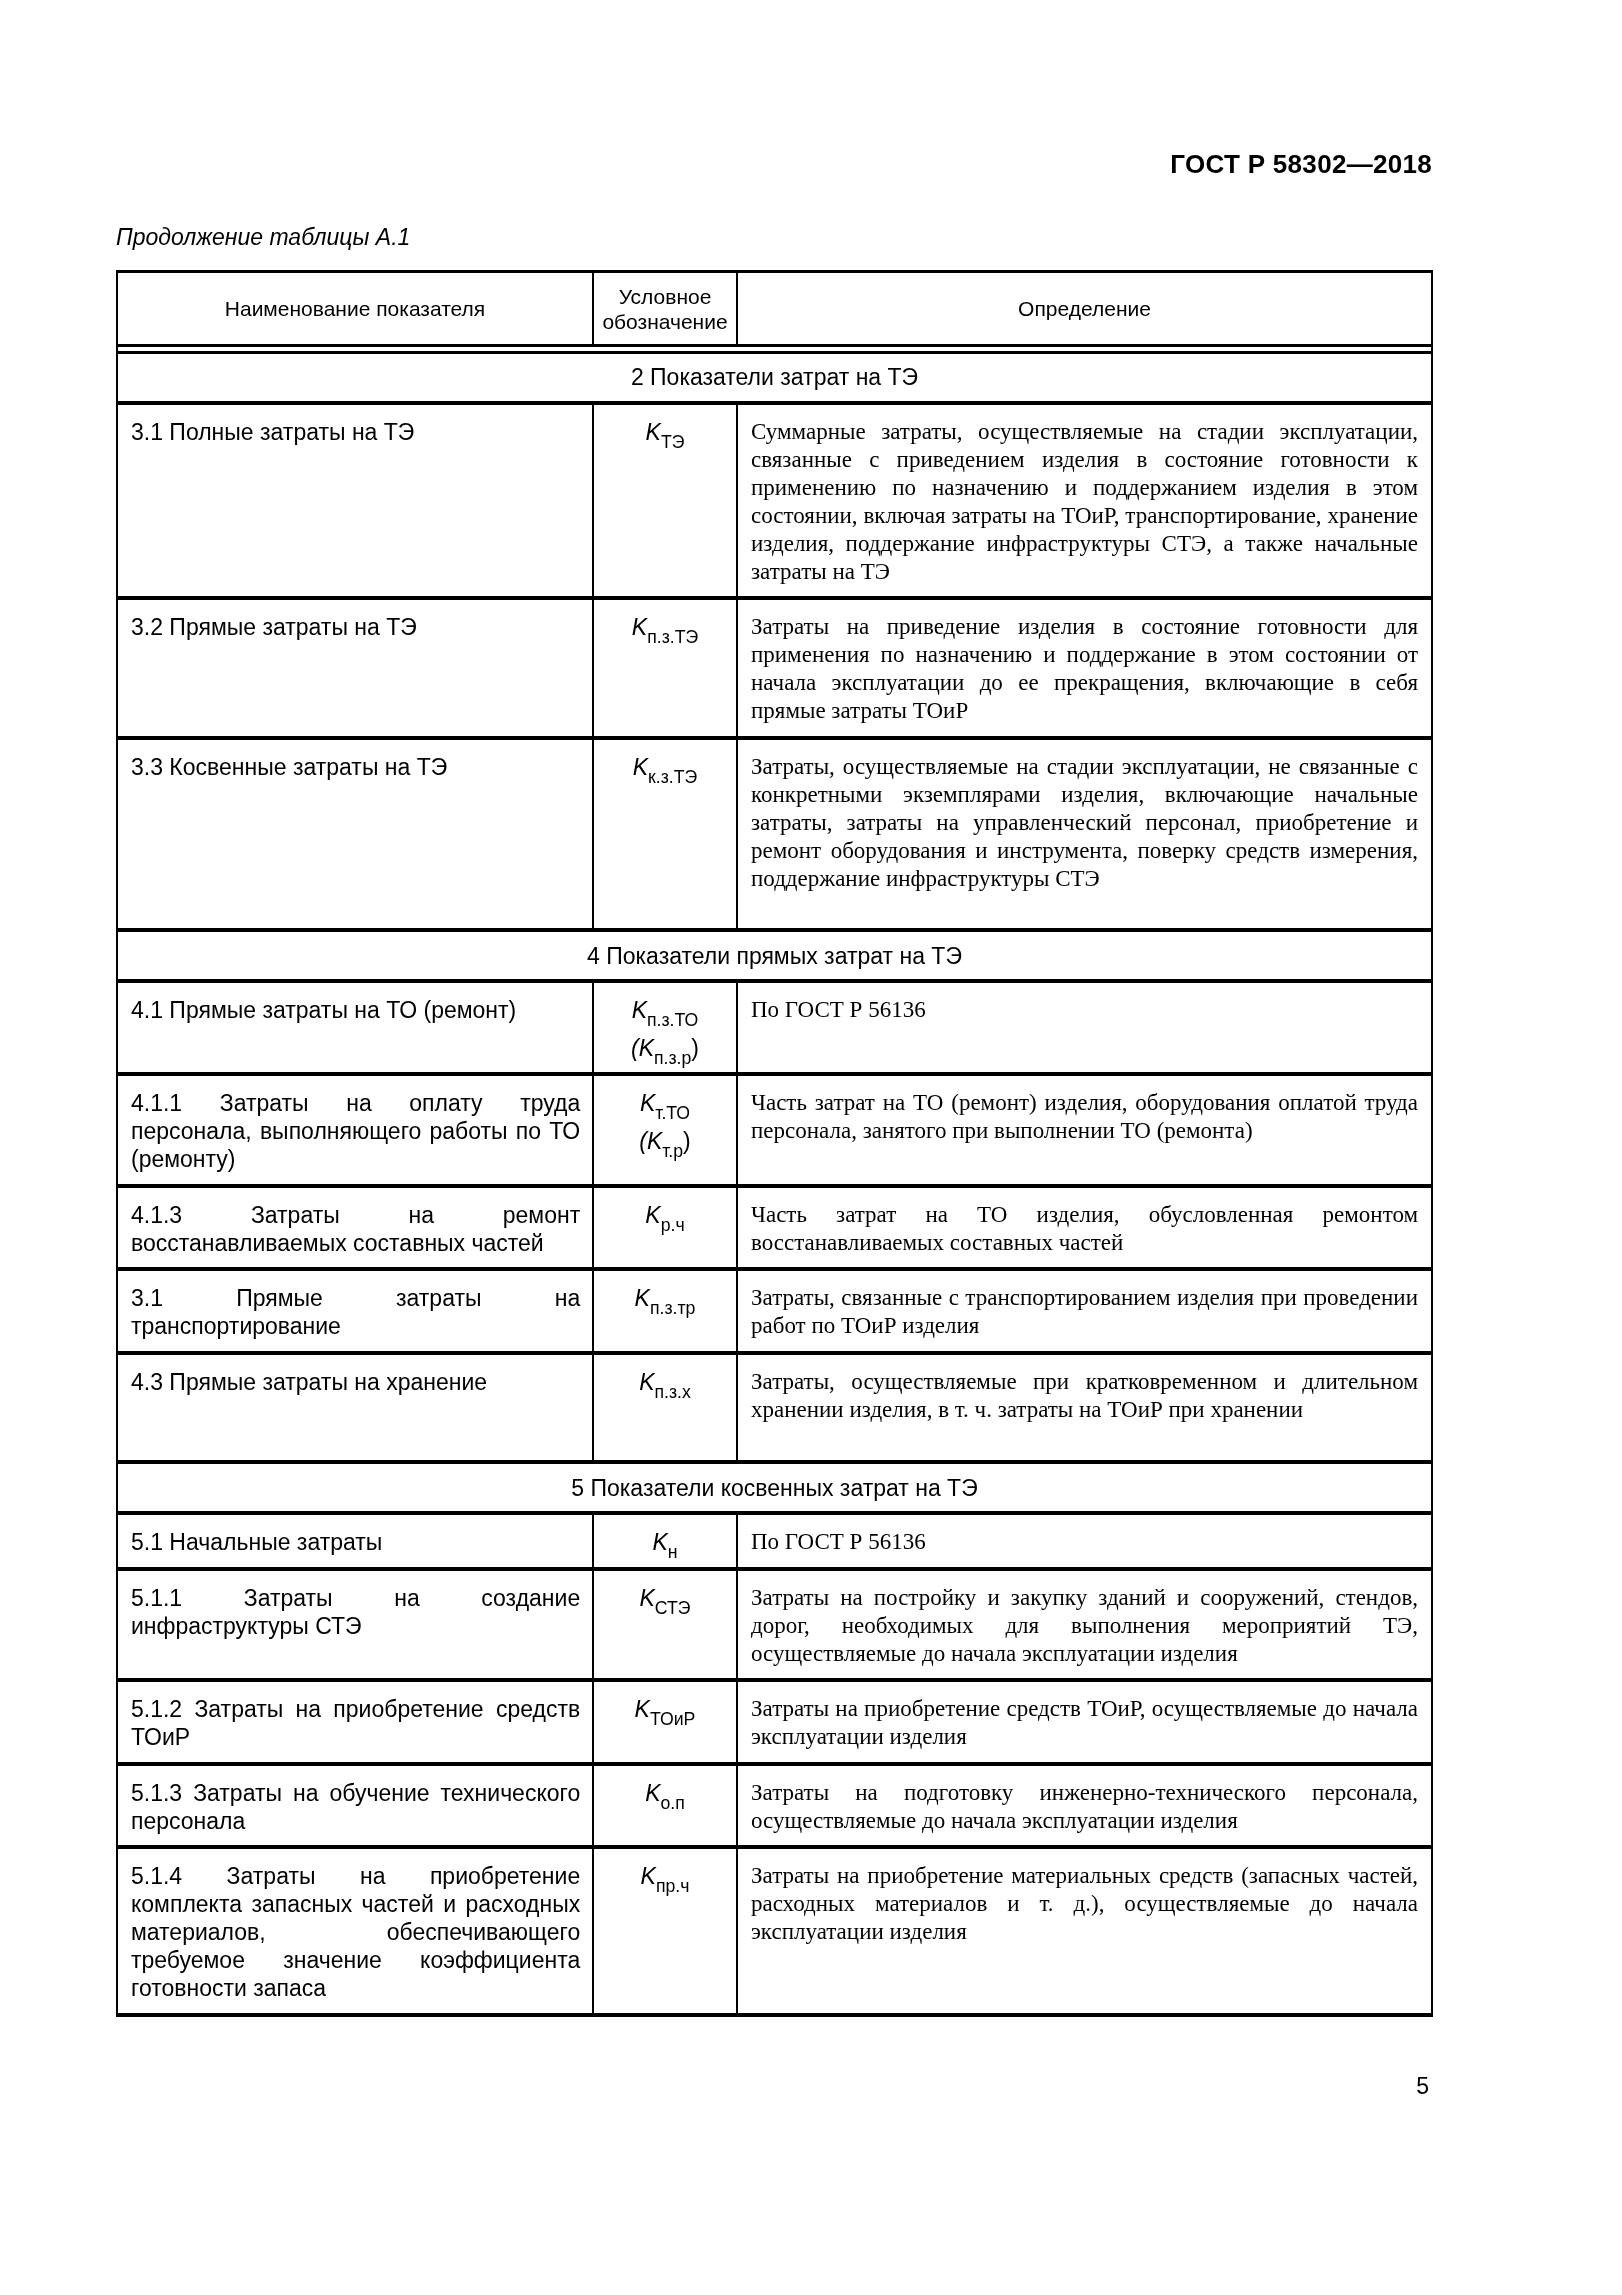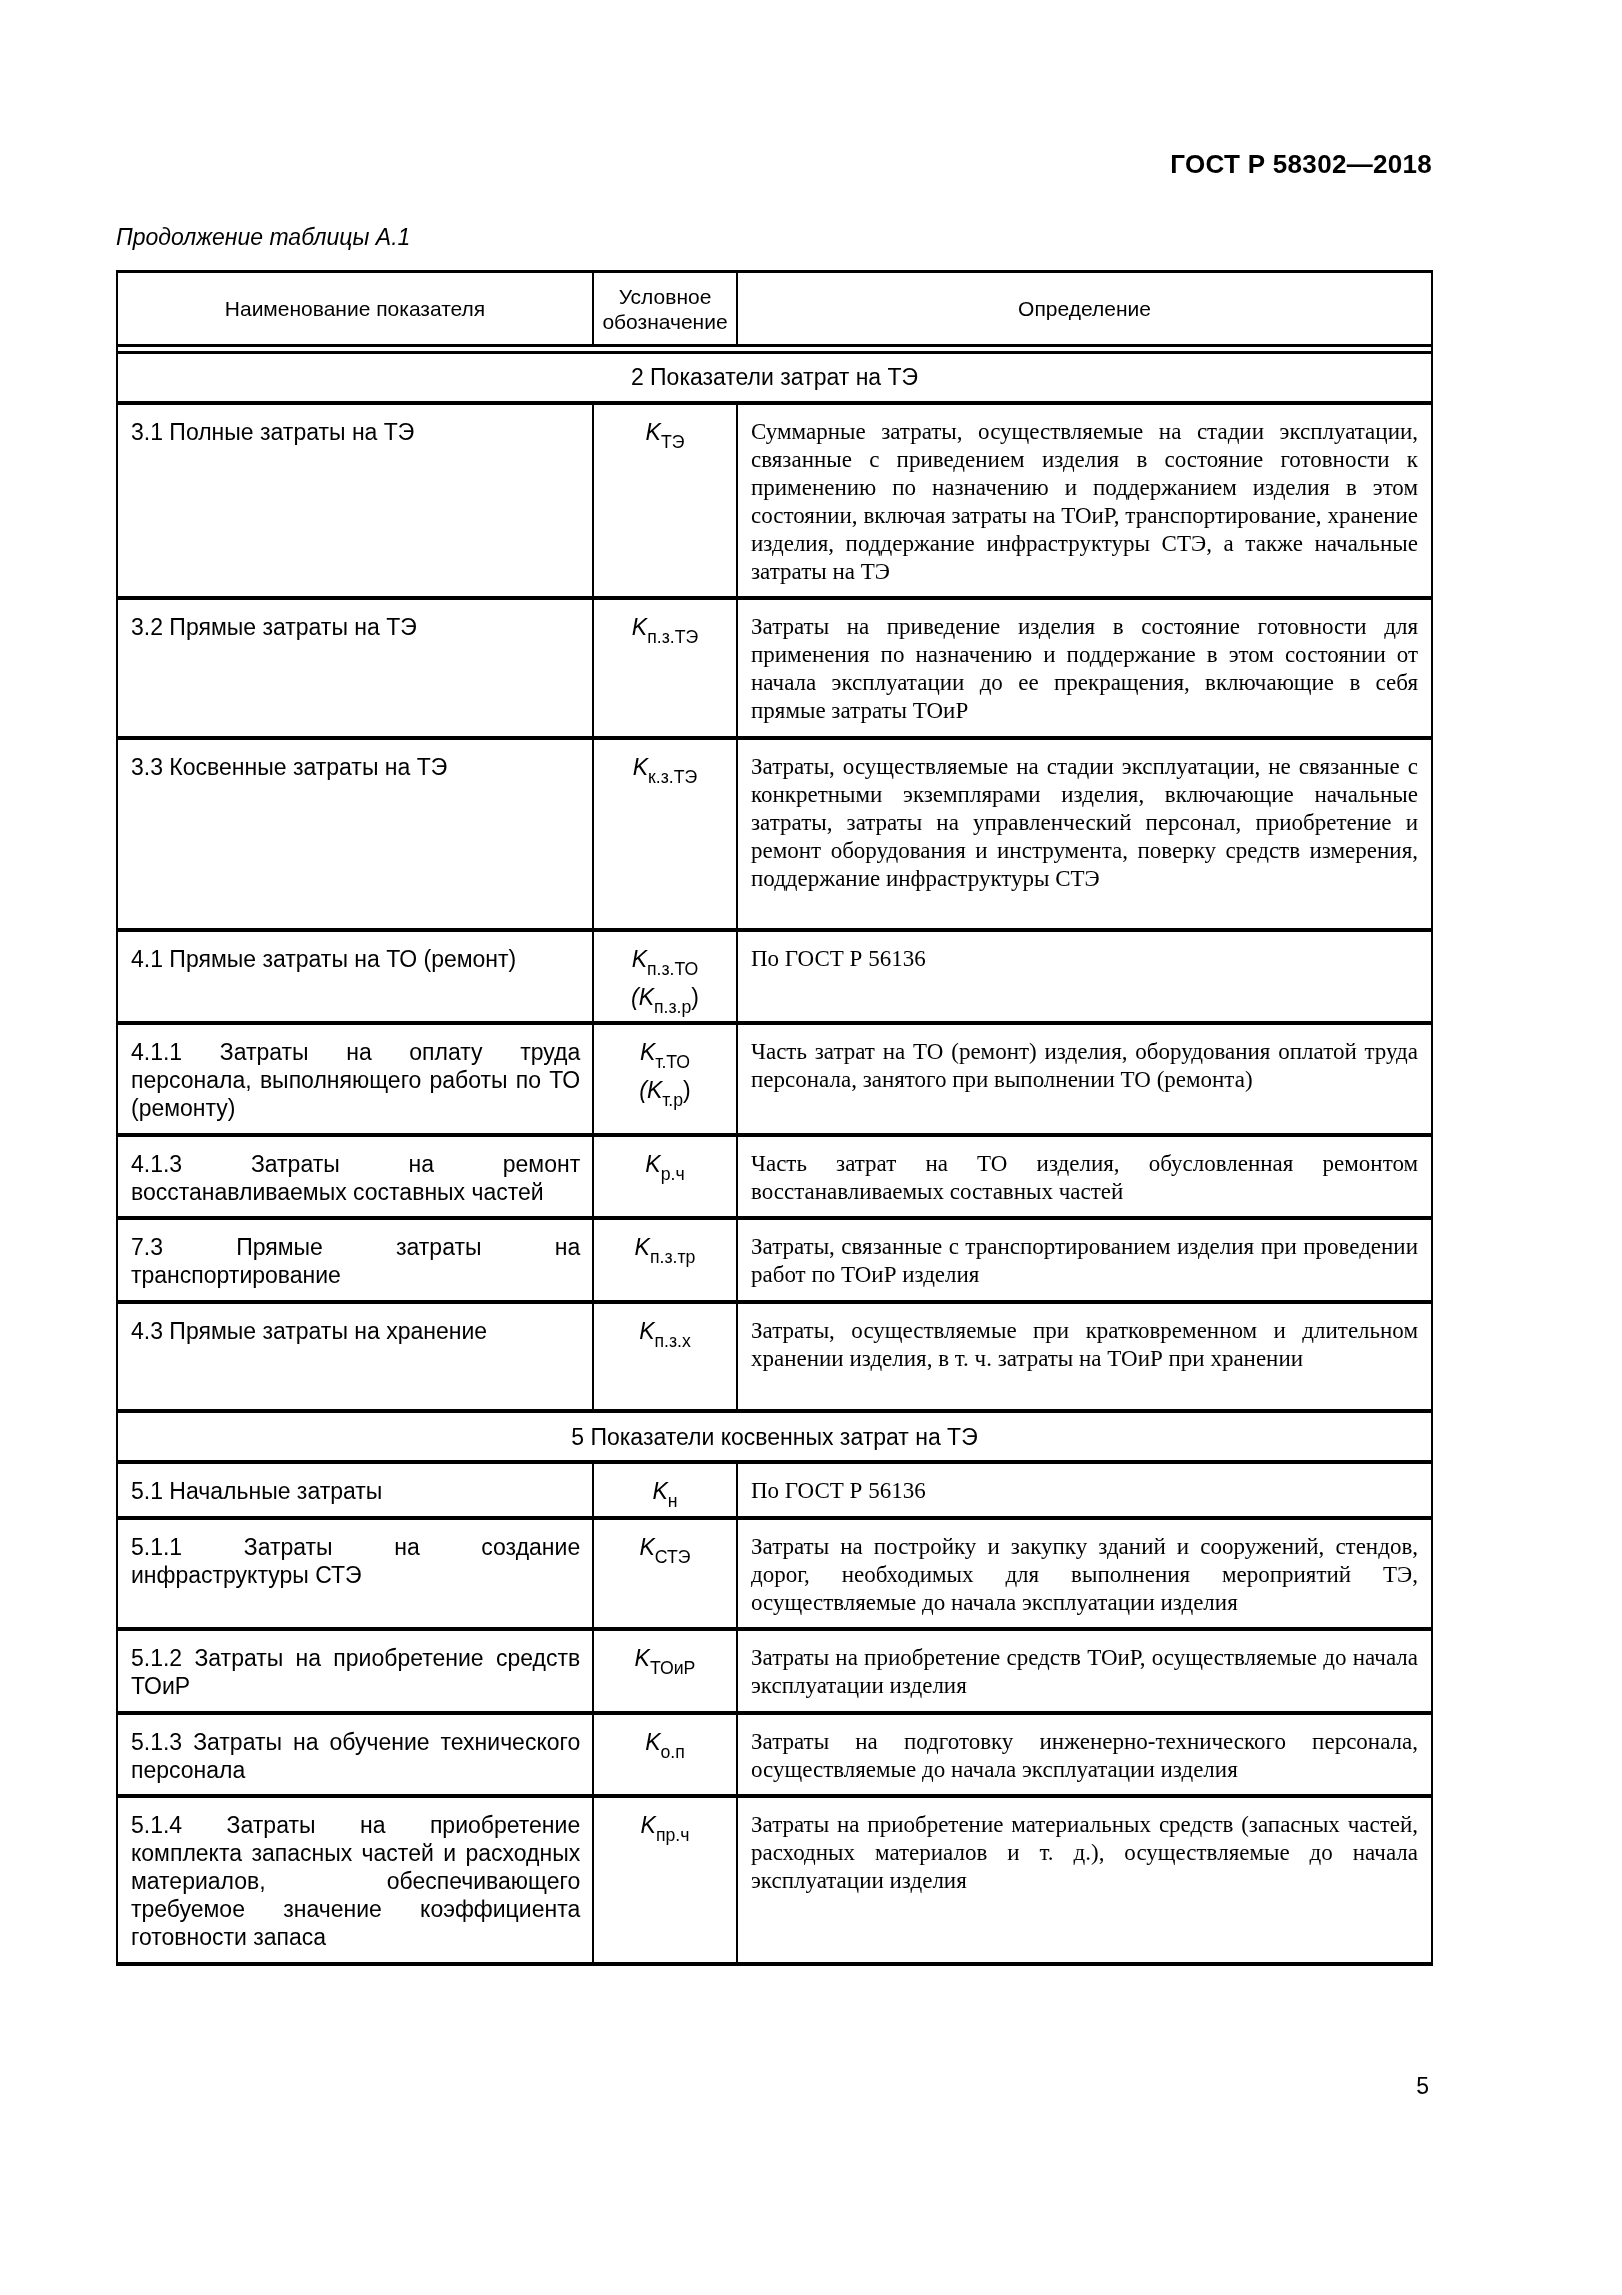--- a/index.html
+++ b/index.html
@@ -61,20 +61,23 @@
         </td>
         <td class="def">Затраты на приведение изделия в состояние готовности для применения по назначению и поддержание в этом состоянии от начала эксплуатации до ее прекращения, включающие в себя прямые затраты ТОиР</td>
       </tr>
       <tr class="row">
         <td class="name" style="height: 165px;">3.3  Косвенные затраты на ТЭ</td>
         <td class="sym">
           <div><span>K</span><span class="sub">к.з.ТЭ</span></div>
         </td>
         <td class="def">Затраты, осуществляемые на стадии эксплуатации, не связанные с конкретными экземплярами изделия, включающие начальные затраты, затраты на управленческий персонал, приобретение и ремонт оборудования и инструмента, поверку средств измерения, поддержание инфраструктуры СТЭ</td>
       </tr>
+      <tr class="section">
+        <td colspan="3">4 Показатели прямых затрат на ТЭ</td>
+      </tr>
       <tr class="row">
         <td class="name" style="height: 60px; margin-left: 48px;">4.1  Прямые затраты на ТО (ремонт)</td>
         <td class="sym">
           <div><span>K</span><span class="sub">п.з.ТО</span></div>
           <div>(<span>K</span><span class="sub">п.з.р</span><span style="font-style: normal;">)</span></div>
         </td>
         <td class="def">По ГОСТ Р 56136</td>
       </tr>
       <tr class="row">
         <td class="name" style="height: 80px;">4.1.1 Затраты на оплату труда персонала, выполняющего работы по ТО (ремонту)</td>
@@ -85,21 +88,21 @@
         <td class="def">Часть затрат на ТО (ремонт) изделия, оборудования оплатой труда персонала, занятого при выполнении ТО (ремонта)</td>
       </tr>
       <tr class="row">
         <td class="name" style="height: 52px; margin-left: 18px;">4.1.3 Затраты на ремонт восстанавливаемых составных частей</td>
         <td class="sym">
           <div><span>K</span><span class="sub">р.ч</span></div>
         </td>
         <td class="def">Часть затрат на ТО изделия, обусловленная ремонтом восстанавливаемых составных частей</td>
       </tr>
       <tr class="row">
-        <td class="name" style="height: 52px;">7.3  Прямые затраты на транспортирование</td>
+        <td class="name" style="height: 52px;">3.1  Прямые затраты на транспортирование</td>
         <td class="sym">
           <div><span>K</span><span class="sub">п.з.тр</span></div>
         </td>
         <td class="def">Затраты, связанные с транспортированием изделия при проведении работ по ТОиР изделия</td>
       </tr>
       <tr class="row">
         <td class="name" style="height: 82px;">4.3  Прямые затраты на хранение</td>
         <td class="sym">
           <div><span>K</span><span class="sub">п.з.х</span></div>
         </td>

